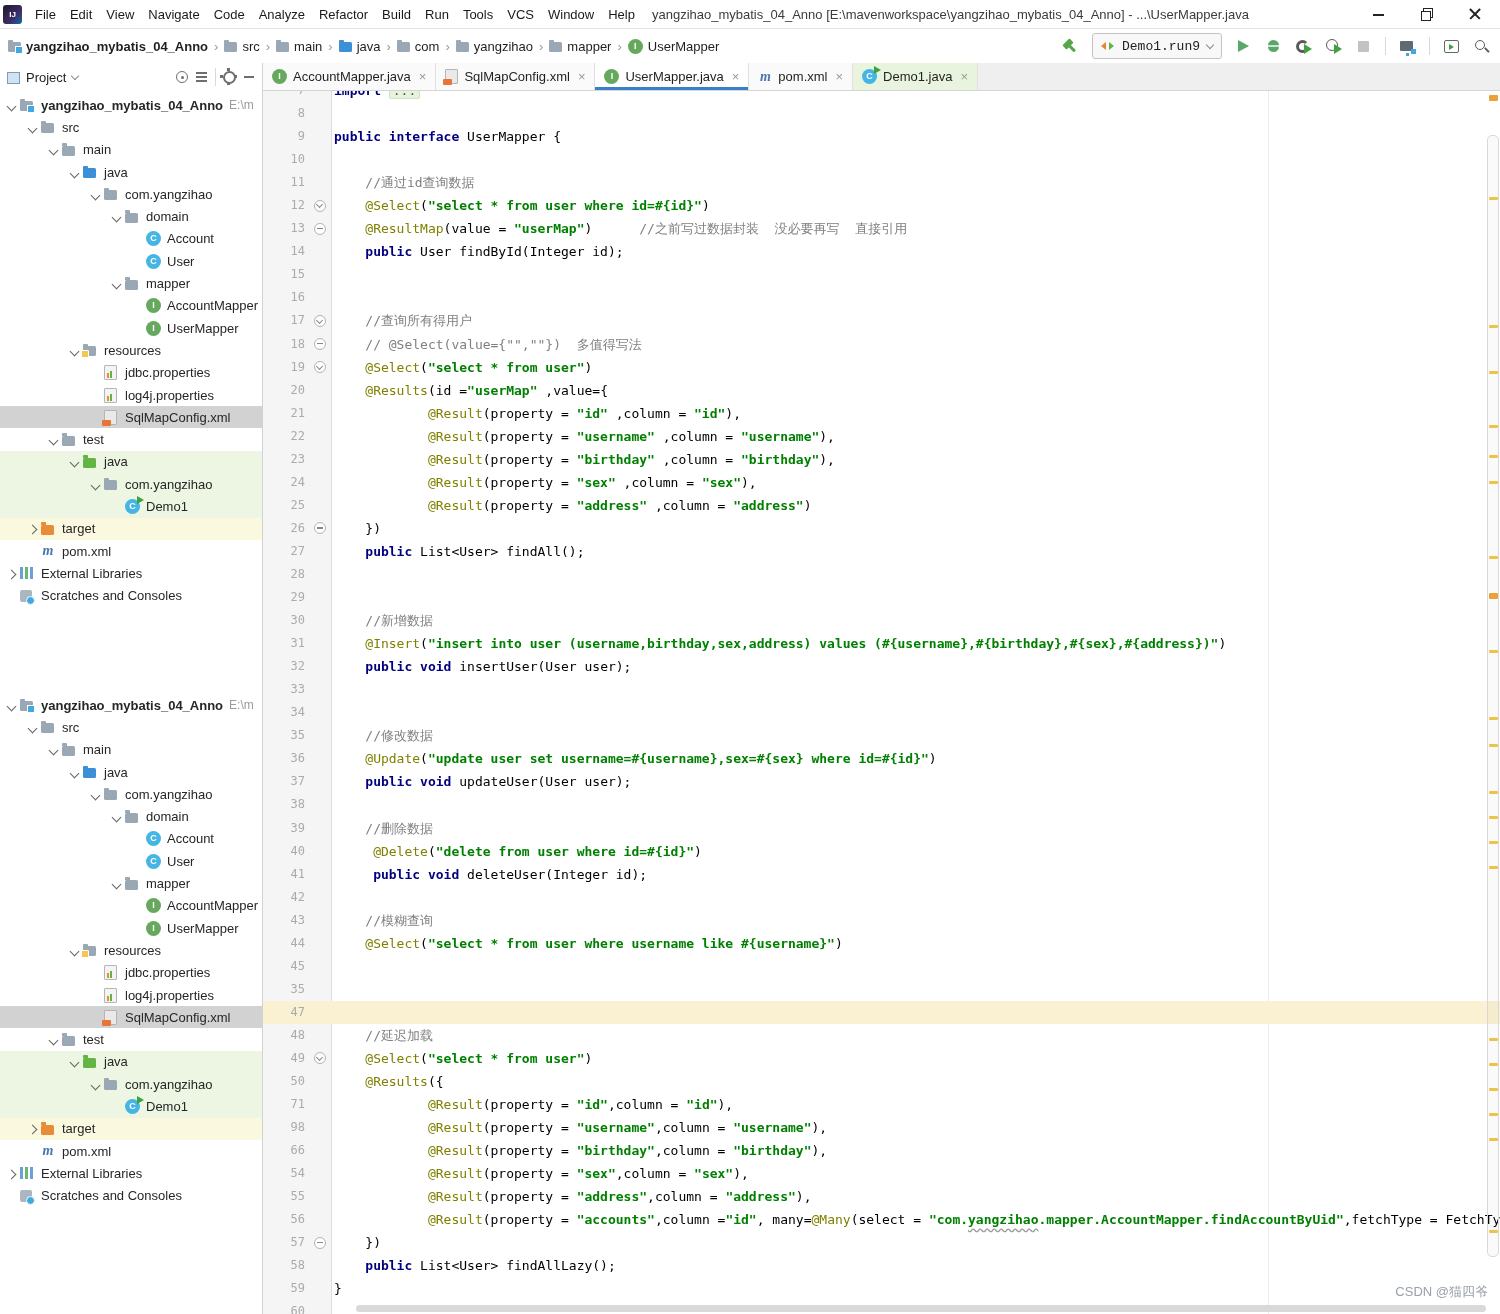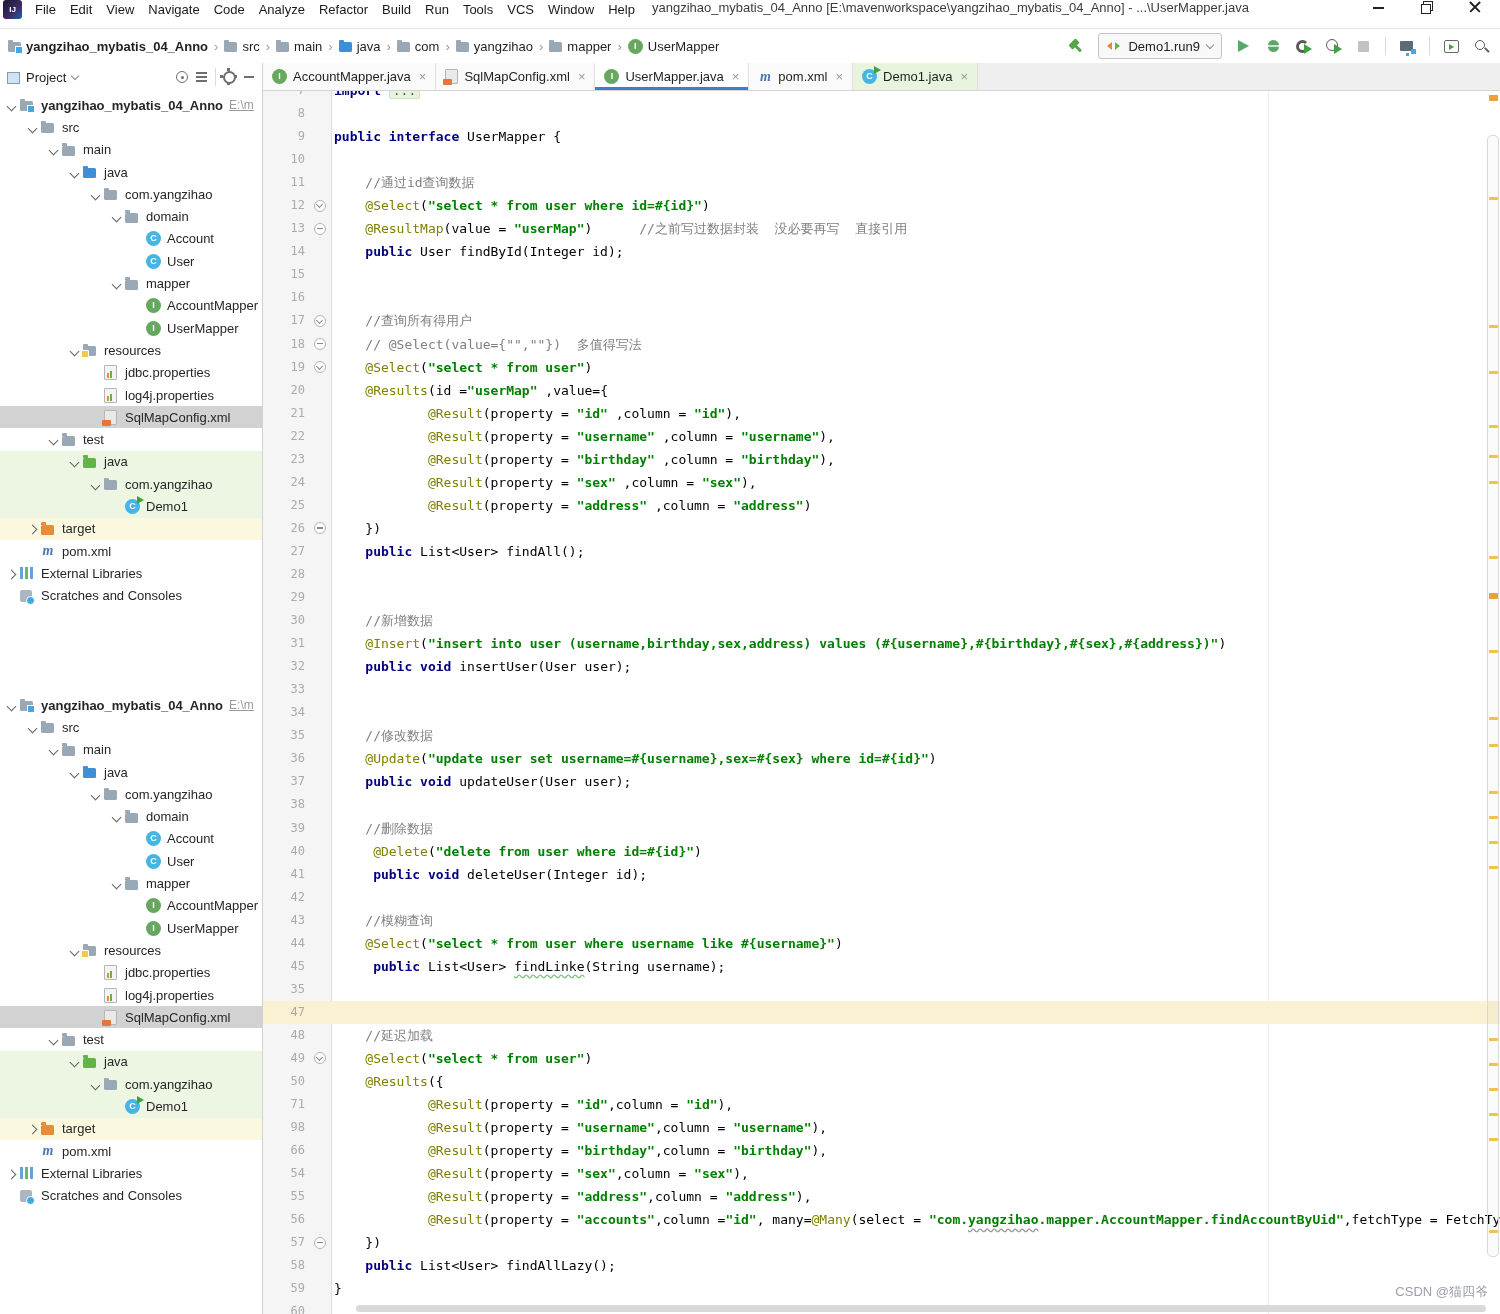--- a/index.html
+++ b/index.html
@@ -1,39 +1,39 @@
 <!DOCTYPE html>
 <html style="--accent: #3A7FC8; --keyword: #000080; --string: #008000; --annotation: #808000; --comment: #808080; --stripe: #F0C14B; --caret-line: #FAF1D2; --test-scope-bg: #EDF6E3; --excluded-scope-bg: #FBF8E0; --selection-inactive: #D2D2D2; --run-green: #59A869;"><head>
 <meta charset="utf-8">
 <style>
   html,body{margin:0;padding:0;background:#888;}
   #window{position:relative;width:1500px;height:1314px;background:#fff;overflow:hidden;
     font-family:"Liberation Sans",sans-serif;color:#1f1f1f;}
   
-  .titlebar{height:28px;display:flex;align-items:flex-start;background:#fff;border-bottom:1px solid #e2e2e2;padding-left:3px;}
+  .titlebar{height:28px;display:flex;align-items:center;background:#fff;border-bottom:1px solid #e2e2e2;padding-left:3px;}
   .logo{width:19px;height:19px;border-radius:3px;background:linear-gradient(135deg,#1a1a2e 0%,#3d2b63 60%,#146aa8 100%);
     color:#fff;font:bold 8px/19px "Liberation Sans",sans-serif;text-align:center;margin-right:6px;}
   .menu-item{font-size:13px;padding:0 7px;color:#1a1a1a;cursor:default;margin-top:25px;}
   .win-title{font-size:13px;color:#3c3c3c;margin-left:10px;white-space:nowrap;overflow:hidden;flex:1;}
   .win-ctrls{display:flex;align-items:center;gap:34px;padding:0 18px 0 10px;}
   .wc{position:relative;width:14px;height:14px;display:inline-block;}
   .wc-min::after{content:"";position:absolute;left:1px;top:7px;width:11px;height:1.6px;background:#222;}
   .wc-max::before{content:"";position:absolute;left:3px;top:1px;width:8px;height:8px;border:1.3px solid #222;background:#fff;}
   .wc-max::after{content:"";position:absolute;left:1px;top:4px;width:8px;height:8px;border:1.3px solid #222;background:#fff;}
   .wc-close::before,.wc-close::after{content:"";position:absolute;left:0;top:6px;width:14px;height:1.6px;background:#222;}
   .wc-close::before{transform:rotate(45deg);} .wc-close::after{transform:rotate(-45deg);}
   
   .navbar{height:34px;display:flex;align-items:center;background:#fff;border-bottom:1px solid #d5d5d5;padding:0 10px 0 8px;}
   #breadcrumb{display:flex;align-items:center;gap:4px;font-size:13px;white-space:nowrap;}
   .bc-item{display:flex;align-items:center;gap:5px;}
   .bc-sep{color:#9a9a9a;font-size:13px;padding:0 2px;}
   .bc-bold{font-weight:bold;}
   .nav-right{margin-left:auto;display:flex;align-items:center;gap:13px;}
   .runcfg{display:flex;align-items:center;gap:7px;height:24px;border:1px solid #c4c4c4;border-radius:3px;background:#f8f8f8;
-    padding:0 8px;font-size:13px;color:#222;}
+    padding:0 8px;font-size:13px;color:#222;font-family:Liberation Mono, monospace;}
   .sep-v{width:1px;height:18px;background:#d9d9d9;}
   
   .ic{display:inline-block;position:relative;vertical-align:middle;}
   .ic-folder{width:13px;height:10px;border-radius:1.5px;background:#9AA7B4;margin-top:2px;}
   .ic-folder::before{content:"";position:absolute;top:-2.5px;left:0;width:5px;height:3px;border-radius:1px 1px 0 0;background:inherit;}
   .ic-folder.blue{background:#3D8FD6;} .ic-folder.green{background:#62B543;}
   .ic-folder.orange{background:#E98C3A;} .ic-folder.pkg{background:#9AA7B4;}
   .ic-resources::after{content:"";position:absolute;left:-2px;bottom:-2px;width:6px;height:6px;background:#F5C84C;border:1px solid #fff;border-radius:1px;}
   .ic-project::after{content:"";position:absolute;right:-2px;bottom:-2px;width:6px;height:6px;background:#41A8E0;border:1px solid #fff;}
   .ic-circle{width:15px;height:15px;border-radius:50%;color:#fff;font:bold 9px/15px "Liberation Sans",sans-serif;text-align:center;}
@@ -87,21 +87,21 @@
   .ph-gear::before{content:"";position:absolute;left:1px;top:1px;width:9px;height:9px;border:2.2px solid #6E6E6E;border-radius:50%;}
   .ph-gear::after{content:"";position:absolute;left:5px;top:-2px;width:3px;height:3px;background:#6E6E6E;box-shadow:0 14px 0 #6E6E6E,-7px 7px 0 #6E6E6E,7px 7px 0 #6E6E6E;}
   .ph-min::before{content:"";position:absolute;left:2px;top:6px;width:10px;height:2px;background:#6E6E6E;}
   
   .tree{position:absolute;left:0;right:0;}
   .tree-row{height:22.3px;display:flex;align-items:center;padding-left:3px;font-size:13px;white-space:nowrap;overflow:hidden;}
   .tree-row .slot{width:17px;flex:0 0 17px;text-align:center;}
   .tree-row .islot{width:19px;flex:0 0 19px;display:flex;justify-content:flex-start;}
   .tree-row .lbl{margin-left:2px;color:#262626;}
   .tree-row .lbl.b{font-weight:bold;}
-  .tree-row .sfx{margin-left:6px;color:#9a9a9a;font-size:12px;text-decoration:underline;}
+  .tree-row .sfx{margin-left:6px;color:#9a9a9a;font-size:12px;}
   .tree-row.sel{background:#D2D2D2;}
   .tree-row.green{background:#EDF6E3;}
   .tree-row.yellow{background:#FBF8E0;}
   
   .editor{flex:1;position:relative;overflow:hidden;background:#fff;}
   .tabbar{height:27px;display:flex;align-items:stretch;background:#efefef;border-bottom:1px solid #d5d5d5;}
   .tab{display:flex;align-items:center;gap:6px;padding:0 9px;font-size:13px;background:#fafafa;border-right:1px solid #e0e0e0;position:relative;color:#1f1f1f;}
   .tab.active{background:#fff;box-shadow:inset 0 -3px 0 var(--accent);}
   .tab.test{background:#E9F4DF;}
   .tab .x{color:#9a9a9a;font-size:13px;margin-left:2px;}
@@ -784,21 +784,20 @@
               <span class="codetxt"><span class="tk ">    </span><span class="tk cmt">//模糊查询</span></span>
             </div>
             <div class="line">
               <span class="num">44</span>
               <span class="fslot"></span>
               <span class="codetxt"><span class="tk ">    </span><span class="tk ann">@Select</span><span class="tk ">(</span><span class="tk str">"select * from user where username like #{username}"</span><span class="tk ">)</span></span>
             </div>
             <div class="line">
               <span class="num">45</span>
               <span class="fslot"></span>
-              <span class="codetxt"><span class="tk ">     </span><span class="tk kw">public</span><span class="tk "> List&lt;User&gt; </span><span class="tk typo">findLinke</span><span class="tk ">(String username);</span></span>
             </div>
             <div class="line">
               <span class="num">35</span>
               <span class="fslot"></span>
               <span class="codetxt"></span>
             </div>
             <div class="line caret">
               <span class="num">47</span>
               <span class="fslot"></span>
               <span class="codetxt"></span>

